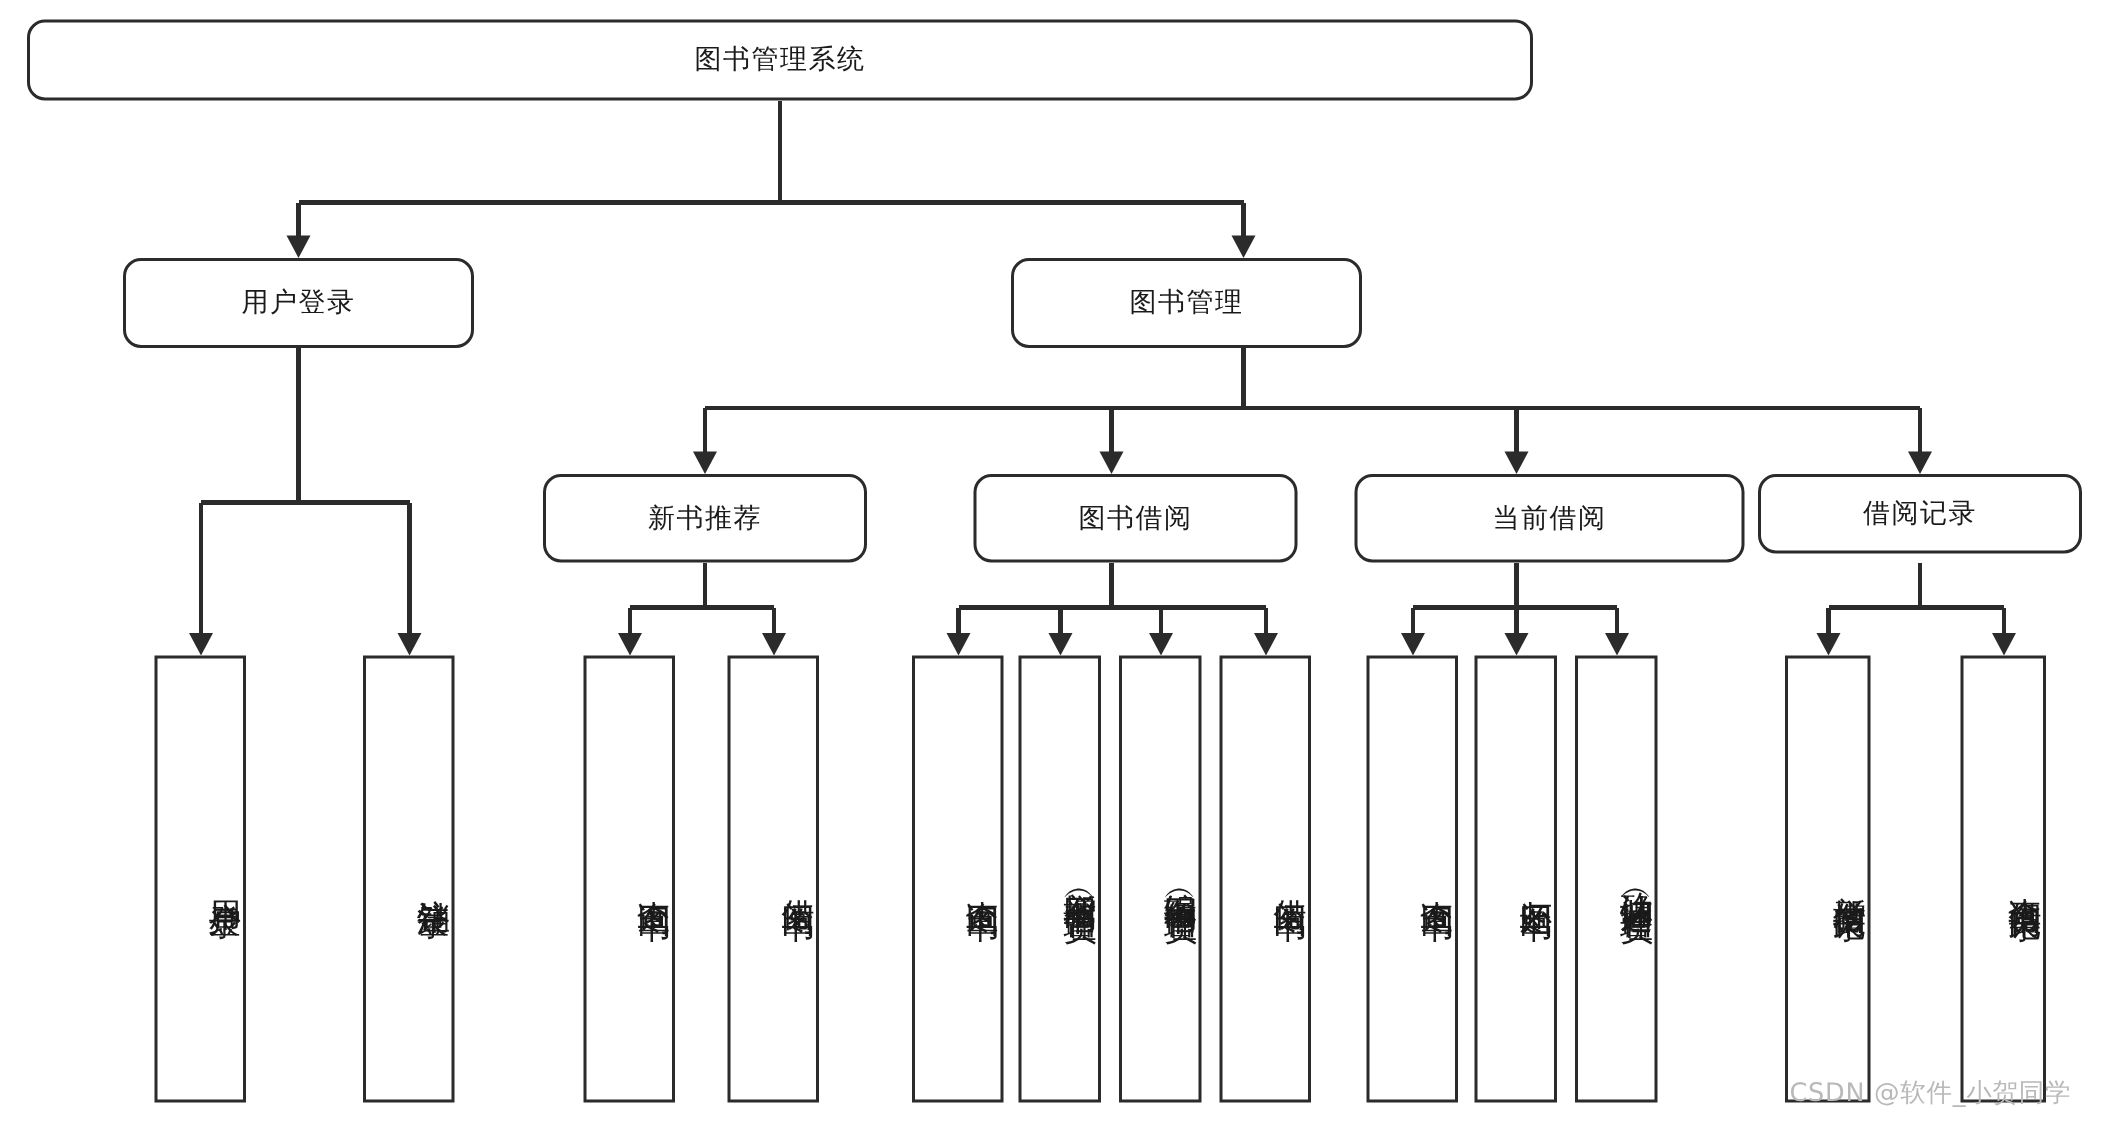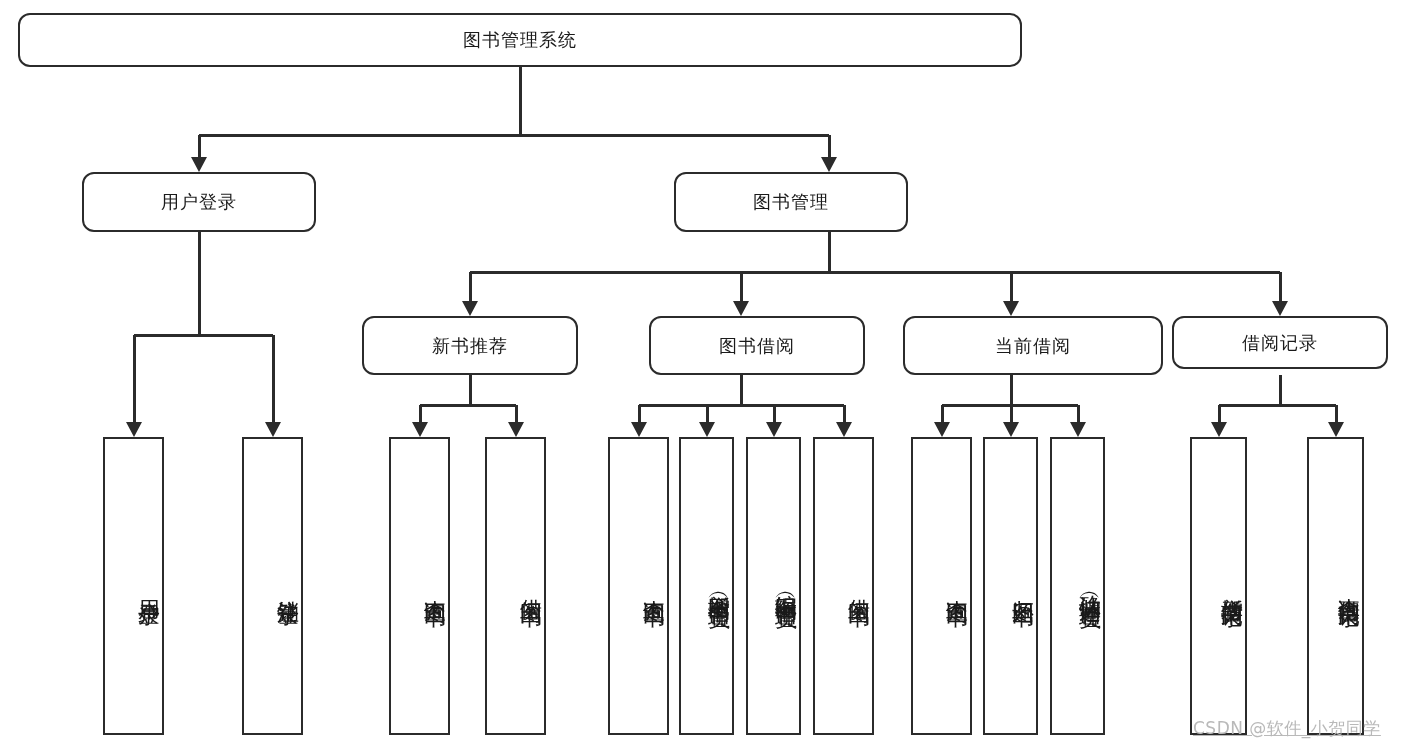--- a/index.html
+++ b/index.html
@@ -56,21 +56,20 @@
     text-orientation: upright;
     white-space: nowrap;
   }
   .watermark {
     position: absolute;
     font-size: 17px;
     color: #b9b9b9;
     letter-spacing: 0.5px;
     white-space: nowrap;
     user-select: none;
-    text-decoration: underline;
   }
 </style>
 </head>
 <body>
 
 <div id="canvas">
   <svg id="edges" viewBox="0 0 1405 747" xmlns="http://www.w3.org/2000/svg">
       <line x1="520" y1="67" x2="520" y2="135" stroke="#2b2b2b" stroke-width="3" shape-rendering="crispEdges"></line>
       <line x1="199" y1="135" x2="829" y2="135" stroke="#2b2b2b" stroke-width="3" shape-rendering="crispEdges"></line>
       <line x1="199" y1="135" x2="199" y2="159" stroke="#2b2b2b" stroke-width="3" shape-rendering="crispEdges"></line>

